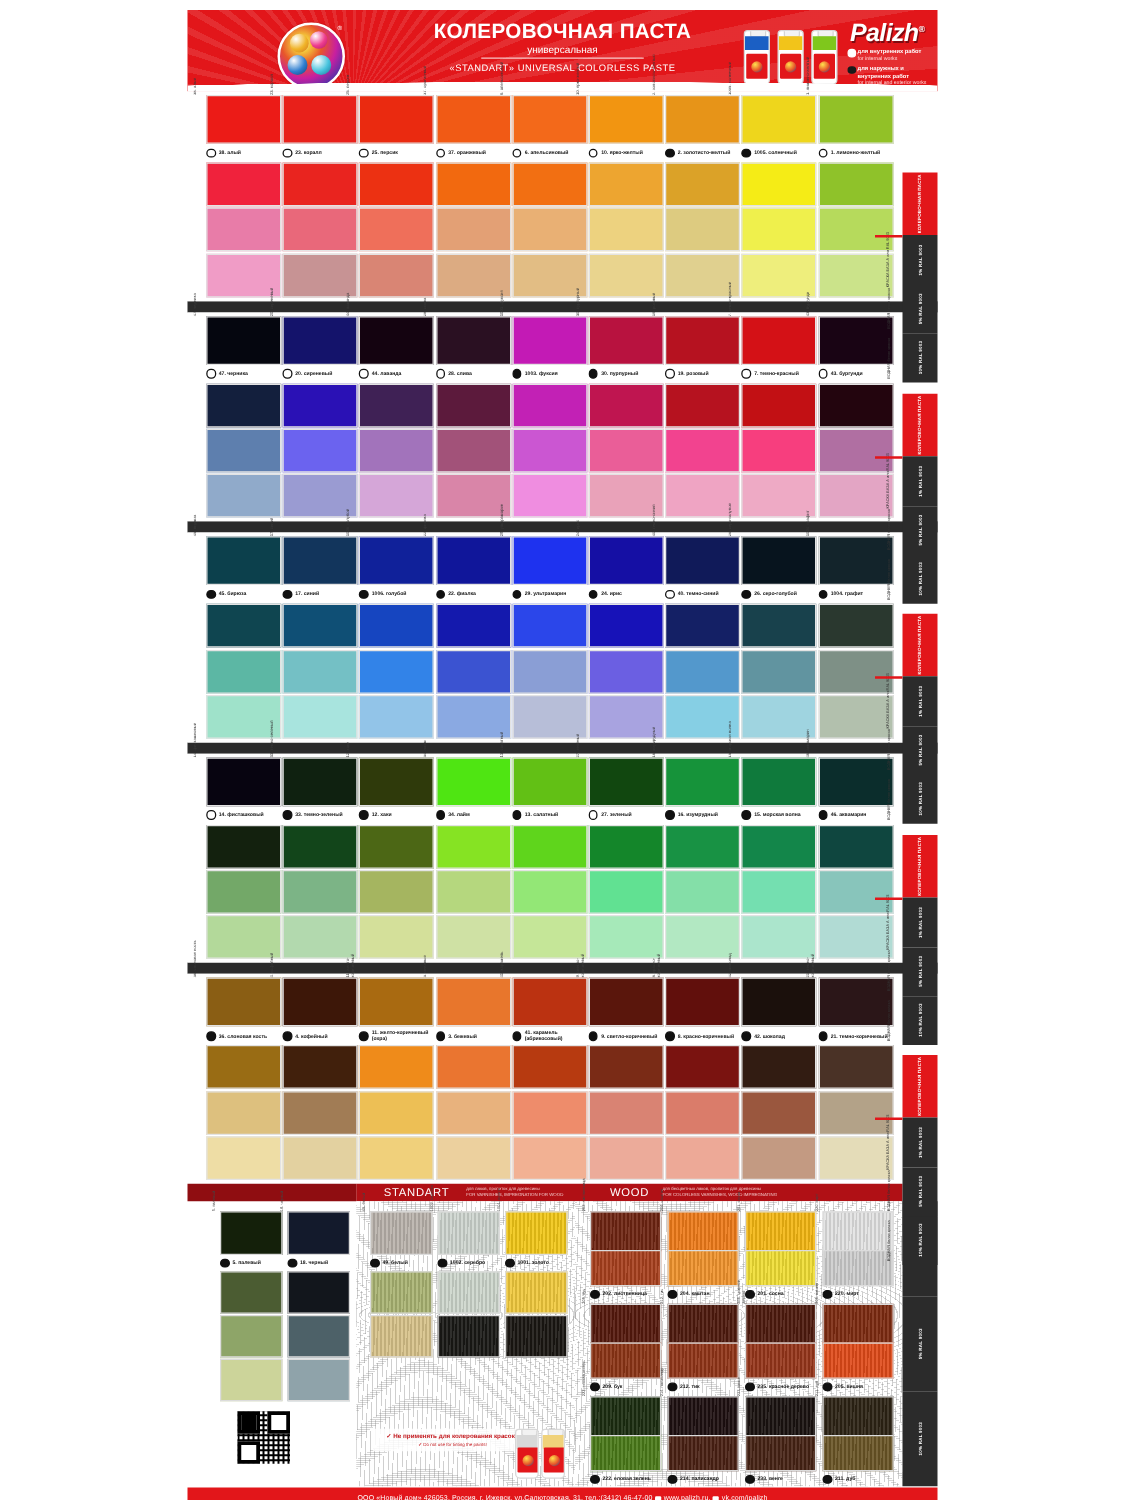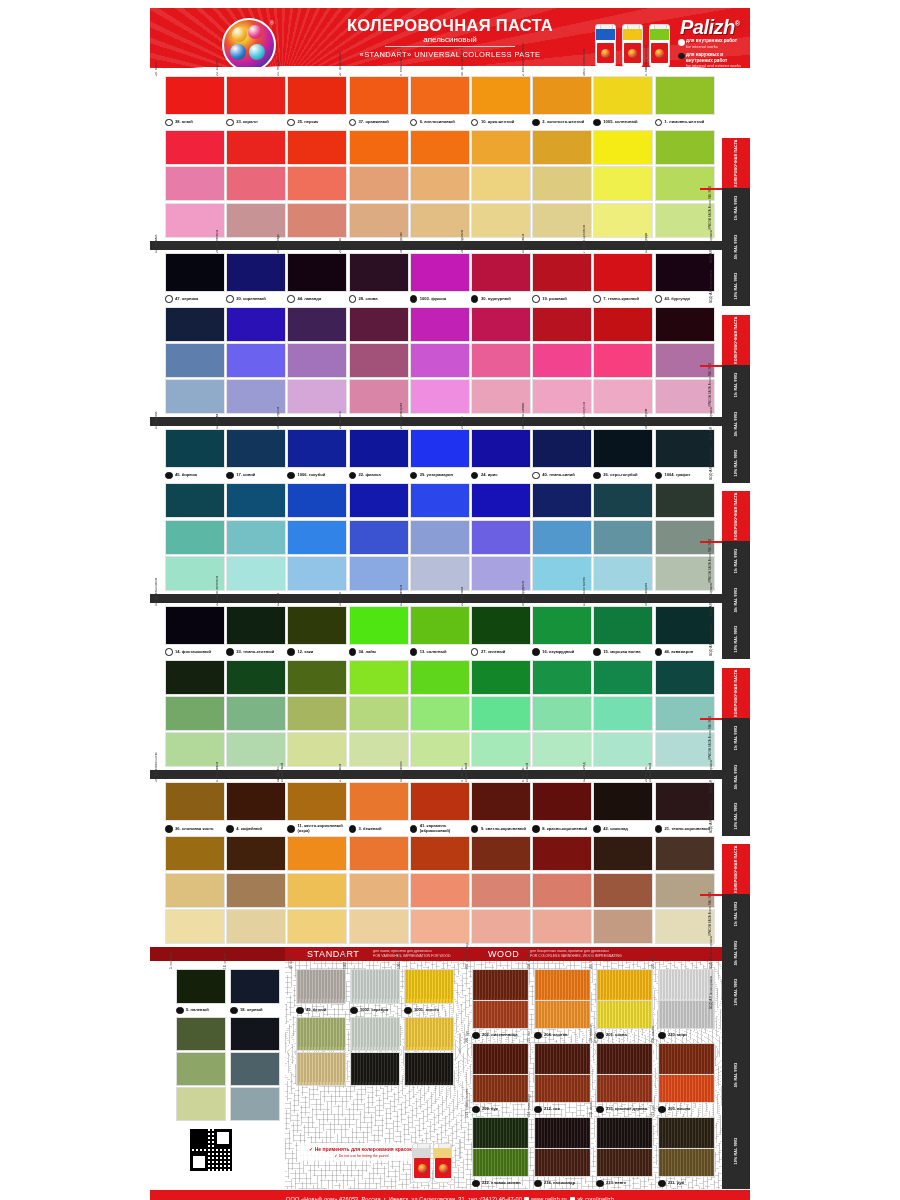--- a/index.html
+++ b/index.html
@@ -124,21 +124,21 @@
 
     <div class="logo-ball">
       <div class="b1"></div>
         <div class="b2"></div>
         <div class="b3"></div>
         <div class="b4"></div>
     </div>
     <div class="logo-reg">®</div>
 
     <div class="hdr-title">КОЛЕРОВОЧНАЯ ПАСТА</div>
-    <div class="hdr-sub">апельсиновый</div>
+    <div class="hdr-sub">универсальная</div>
     <div class="hdr-rule"></div>
     <div class="hdr-eng">«STANDART» UNIVERSAL COLORLESS PASTE</div>
 
     <div class="bottles">
       <div class="bot bot1">
           <div class="cap"></div>
           <div class="liq" style="background:#1b5fc4"></div>
           <div class="lbl"></div>
         </div>
       <div class="bot bot2">

